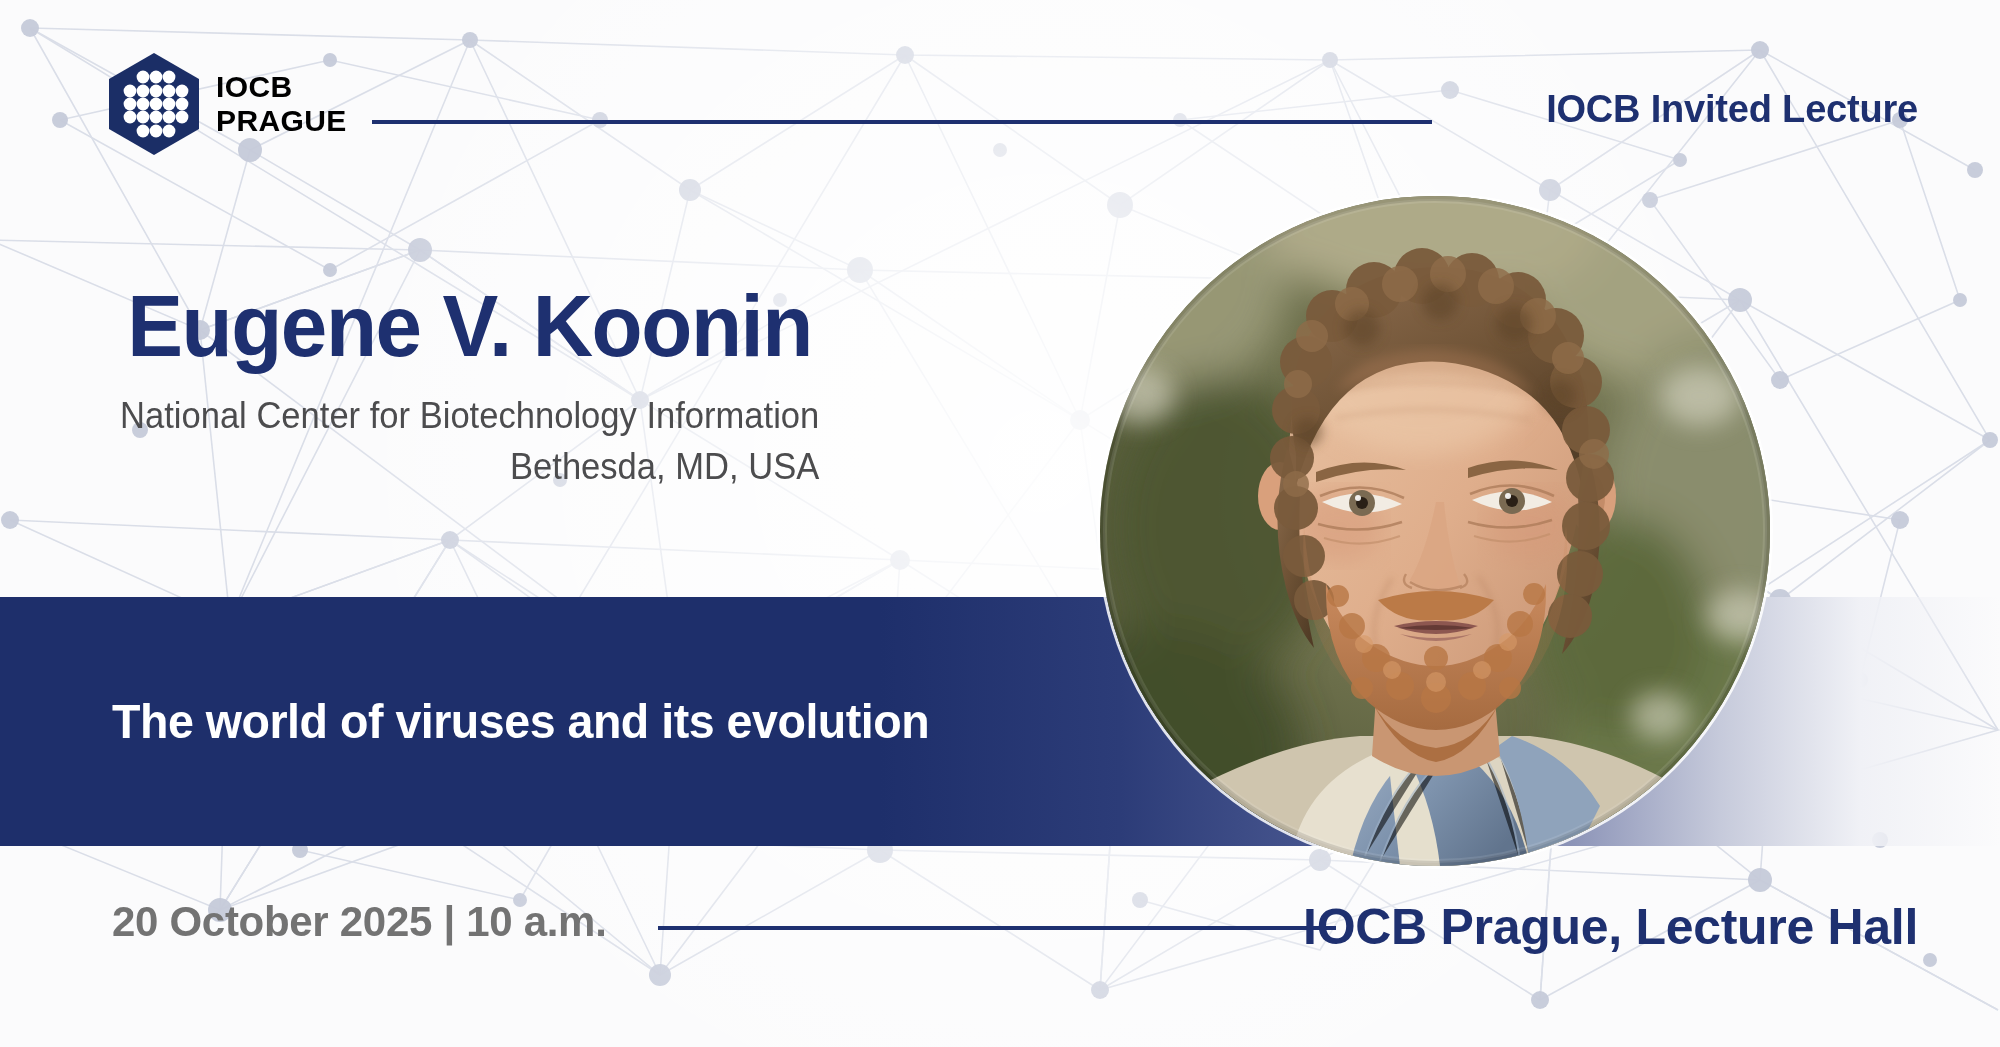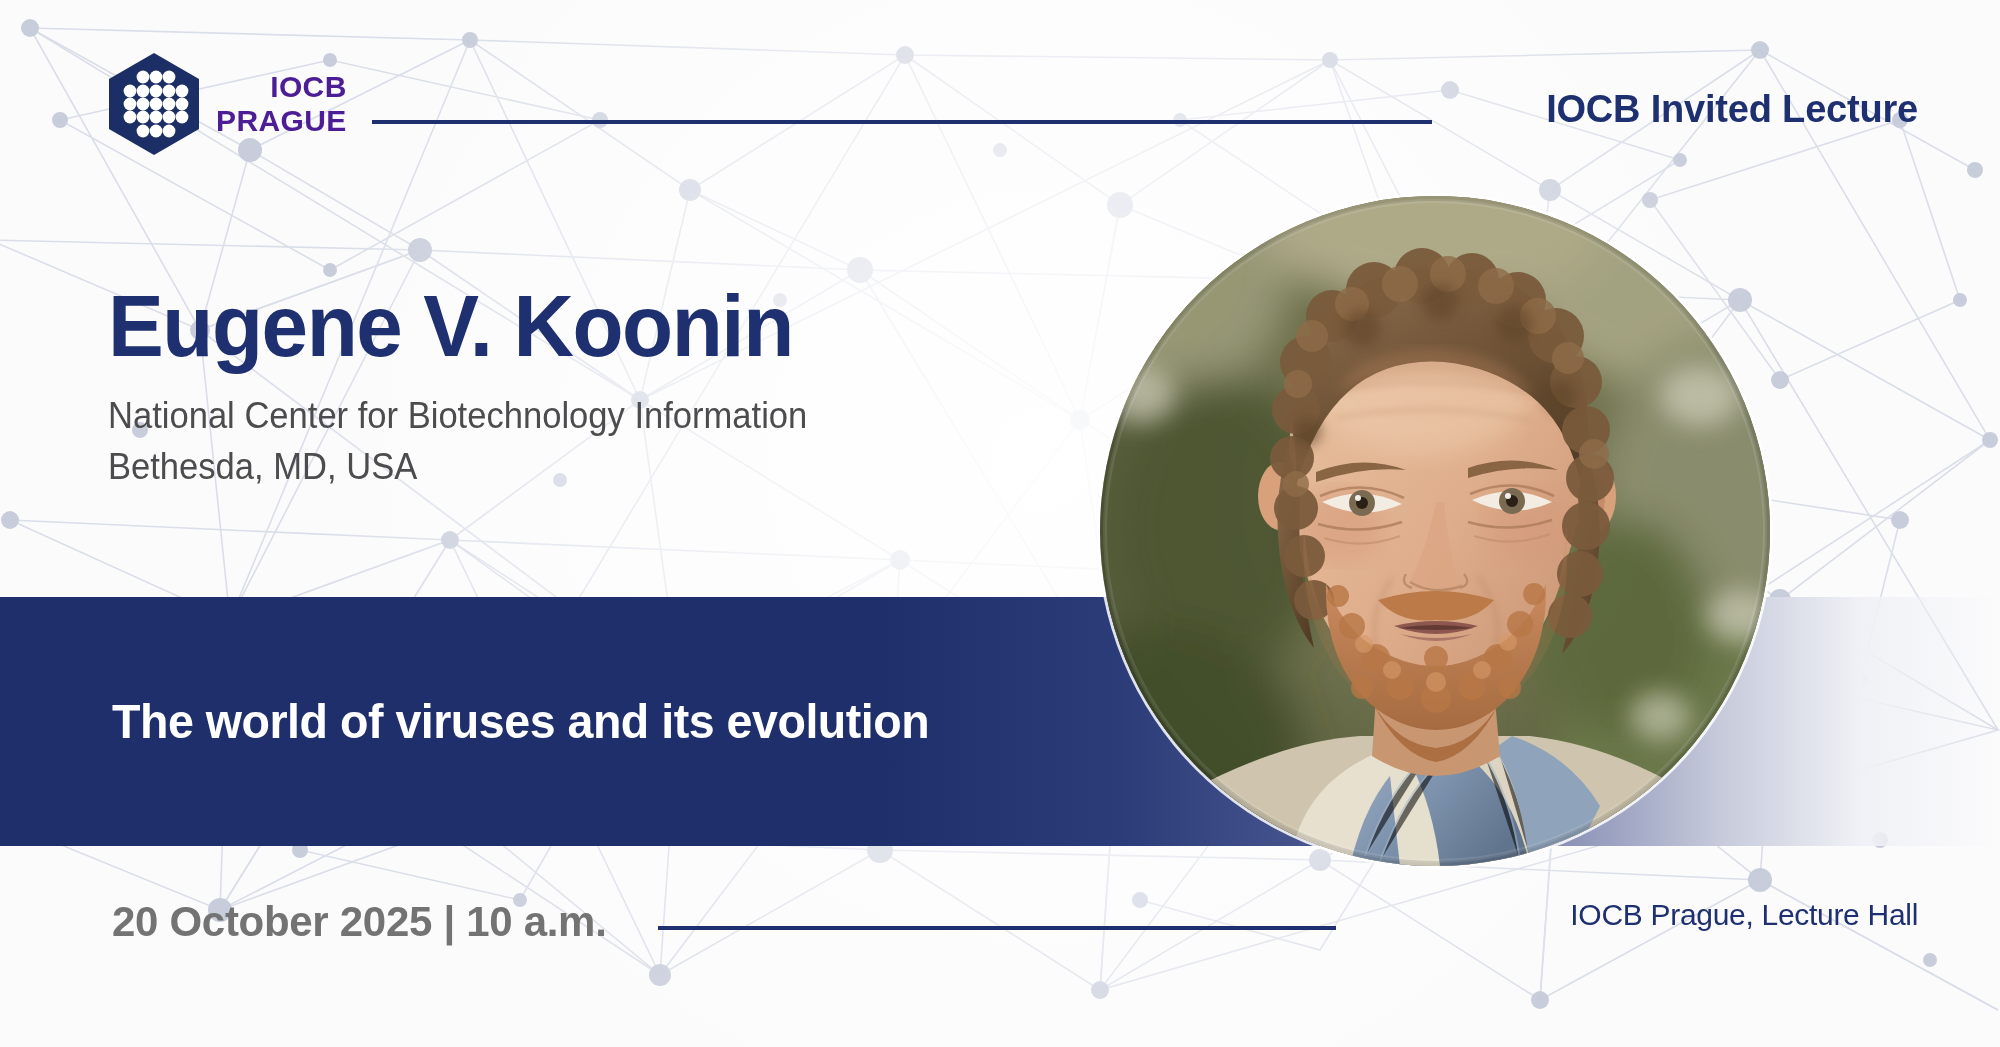--- a/index.html
+++ b/index.html
@@ -51,26 +51,25 @@
     display: flex;
     align-items: center;
   }
   #logo-mark {
     width: 92px;
     height: 104px;
     flex: 0 0 auto;
   }
   #logo-words {
     margin-left: 16px;
-    color: #4c1d95;
+    color: #000000;
     font-weight: bold;
     font-size: 30px;
     line-height: 1.12;
     letter-spacing: 0.4px;
-    text-align: right;
   }
   #header-rule {
     position: absolute;
     left: 372px;
     top: 120px;
     width: 1060px;
     height: 4px;
     background: #1e3070;
   }
   #header-title {
@@ -80,24 +79,25 @@
     font-size: 38px;
     font-weight: bold;
     color: #1e3070;
     letter-spacing: -0.2px;
     white-space: nowrap;
   }
 
   
   #speaker {
     position: absolute;
-    left: 108px;
+    left: 120px;
     top: 282px;
     z-index: 6;
     max-width: 1000px;
+    text-align: right;
   }
   #speaker-name {
     font-size: 88px;
     font-weight: bold;
     color: #1e3070;
     letter-spacing: -1.5px;
     line-height: 1.0;
     transform: scaleX(0.95);
     transform-origin: left center;
     white-space: nowrap;
@@ -179,22 +179,22 @@
     width: 678px;
     height: 4px;
     background: #1e3070;
     z-index: 6;
   }
   #footer-venue {
     position: absolute;
     right: 82px;
     top: 898px;
     z-index: 6;
-    font-size: 30px;
-    font-weight: normal;
+    font-size: 50px;
+    font-weight: bold;
     color: #1e3070;
     letter-spacing: -0.3px;
     white-space: nowrap;
   }
 </style>
 </head>
 <body>
 
 <div id="poster">
 

